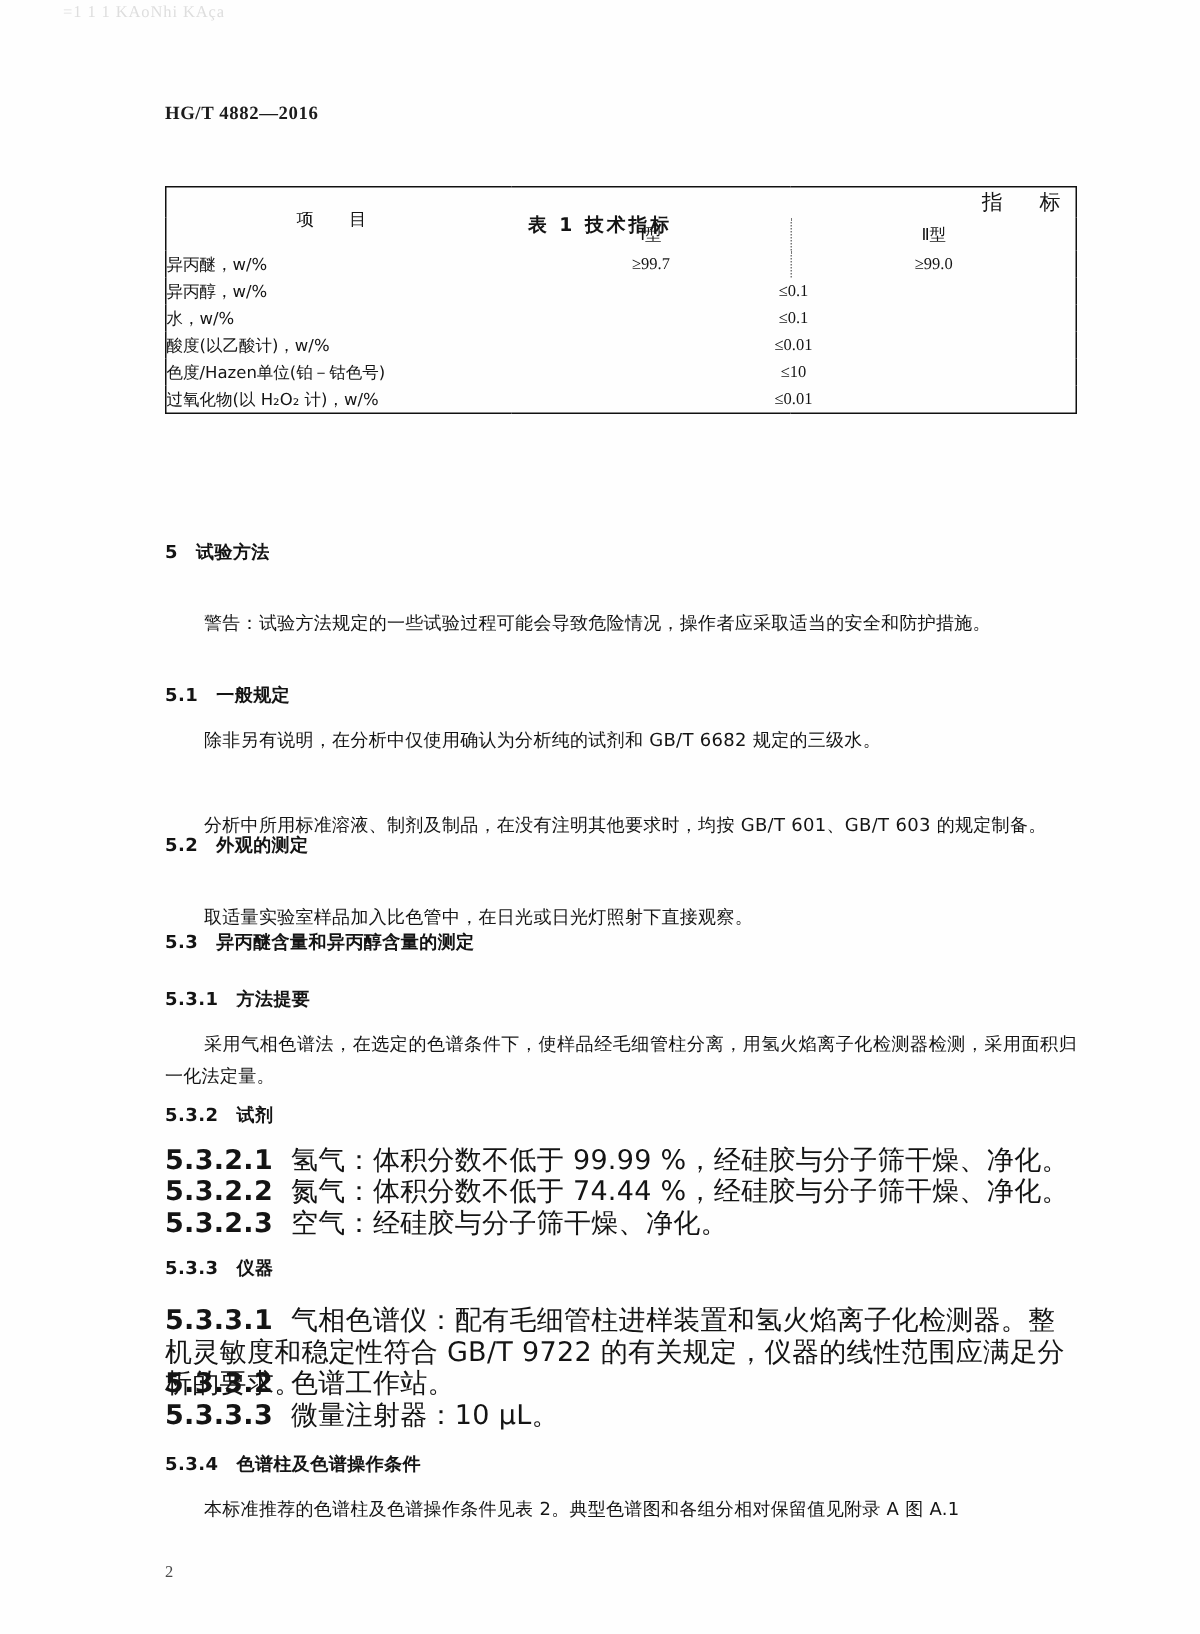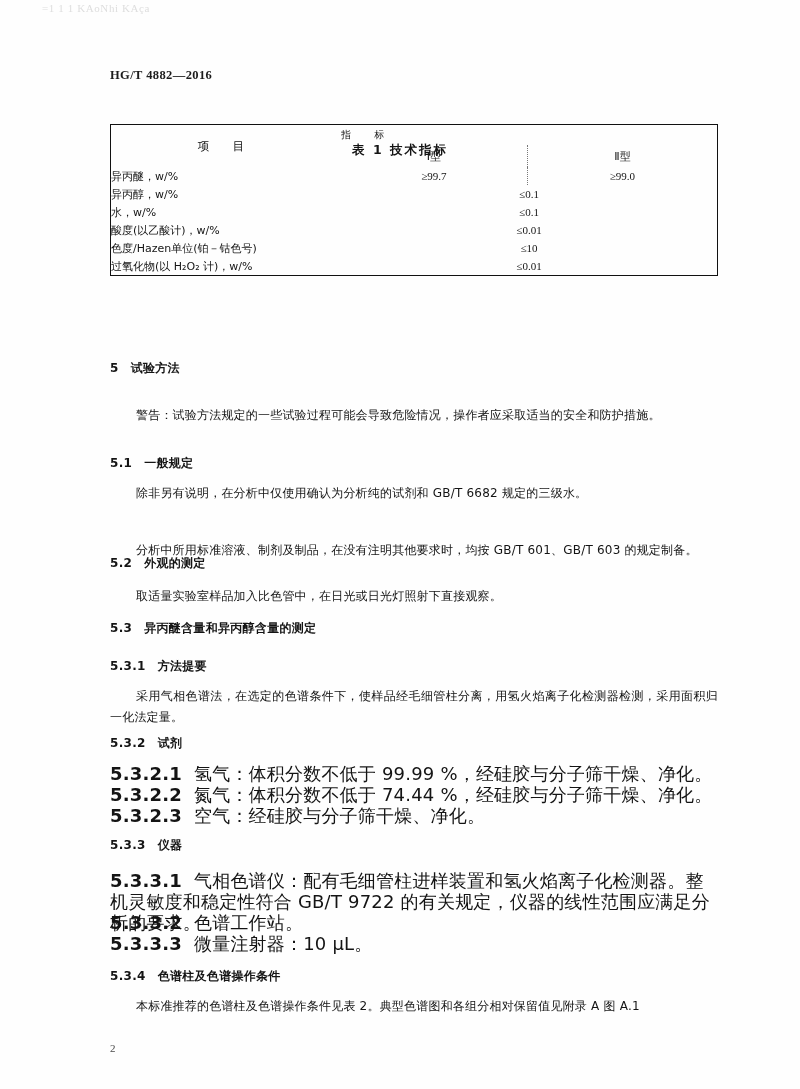--- a/index.html
+++ b/index.html
@@ -109,25 +109,25 @@
     text-align: center;
     vertical-align: middle;
     border-right: 1px solid #555;
     border-bottom: 1.2px solid #111;
     letter-spacing: 10px;
     padding-left: 10px;
     font-size: 11.5px;
     height: 42px;
   }
   .hdr-index {
-    text-align: left;
+    text-align: right;
     border-bottom: 1px solid #555;
     letter-spacing: 10px;
     padding-left: 10px;
-    font-size: 10px;
+    font-size: 14px;
     height: 20px;
   }
   .hdr-sub {
     text-align: center;
     border-bottom: 1.2px solid #111;
     font-size: 11px;
     height: 22px;
   }
   .hdr-sub.left {
     border-right: 1px dotted #777;
@@ -258,21 +258,21 @@
 
     <div class="clause" style="top:455px;">
       <span class="num">5.1</span><span class="ttl">一般规定</span>
     </div>
     <div class="para indent" style="top:483px;">除非另有说明，在分析中仅使用确认为分析纯的试剂和 GB/T 6682 规定的三级水。</div>
     <div class="para indent" style="top:504px;margin-top:36px;">分析中所用标准溶液、制剂及制品，在没有注明其他要求时，均按 GB/T 601、GB/T 603 的规定制备。</div>
 
     <div class="clause" style="top:555px;">
       <span class="num">5.2</span><span class="ttl">外观的测定</span>
     </div>
-    <div class="para indent" style="top:586px;">取适量实验室样品加入比色管中，在日光或日光灯照射下直接观察。</div>
+    <div class="para indent" style="top:601px;">取适量实验室样品加入比色管中，在日光或日光灯照射下直接观察。</div>
 
     <div class="clause" style="top:620px;">
       <span class="num">5.3</span><span class="ttl">异丙醚含量和异丙醇含量的测定</span>
     </div>
 
     <div class="clause" style="top:658px;">
       <span class="num">5.3.1</span><span class="ttl">方法提要</span>
     </div>
     <div class="para indent" style="top:686px;">采用气相色谱法，在选定的色谱条件下，使样品经毛细管柱分离，用氢火焰离子化检测器检测，采用面积归一化法定量。</div>
 

